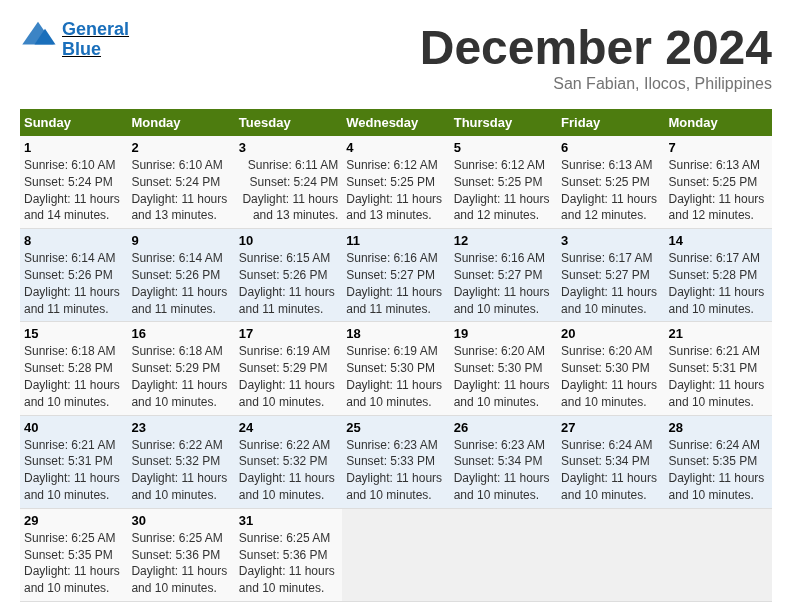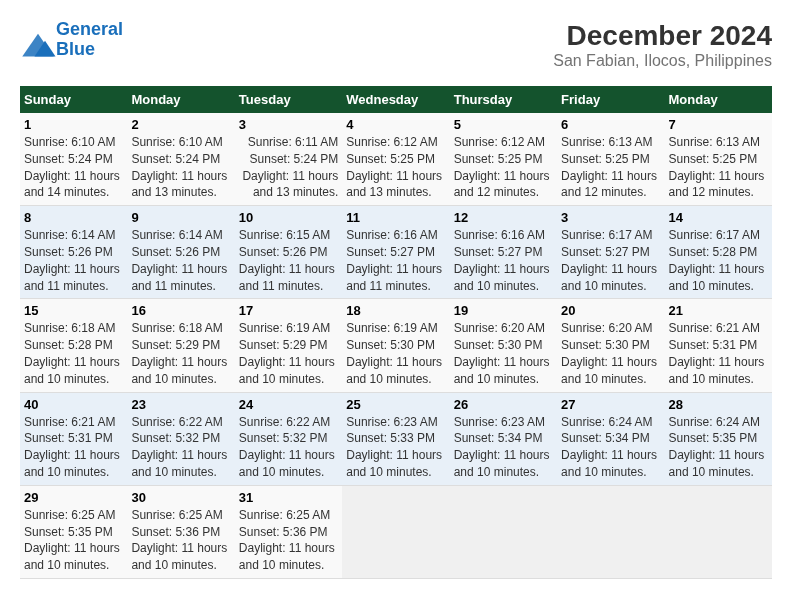--- a/index.html
+++ b/index.html
@@ -11,55 +11,56 @@
       padding: 20px;
     }
     .header-area {
       display: flex;
       justify-content: space-between;
       align-items: flex-start;
       margin-bottom: 16px;
     }
     .logo {
       display: flex;
-      align-items: flex-end;
-      gap: 0;
+      align-items: flex-start;
+      gap: 6px;
+      text-decoration: underline;
     }
     .logo-text {
       font-size: 18px;
       font-weight: bold;
       line-height: 1.1;
       color: #333;
     }
     .logo-text span {
       color: #1a6fbb;
     }
     .logo-icon {
       width: 36px;
       height: 28px;
     }
     .title-area {
       text-align: right;
     }
     .month-title {
-      font-size: 28px;
+      font-size: 48px;
       font-weight: bold;
       color: #333;
     }
     .location-title {
       font-size: 16px;
       color: #737373;
     }
     table {
       width: 100%;
       border-collapse: collapse;
       font-size: 11px;
     }
     thead tr th {
-      background: #14532d;
+      background: #4d7c0f;
       color: #fff;
       padding: 6px 4px;
       text-align: left;
       font-size: 13px;
       font-weight: bold;
     }
     tbody tr {
       border-bottom: 1px solid #ddd;
     }
     tbody tr:nth-child(odd) {

